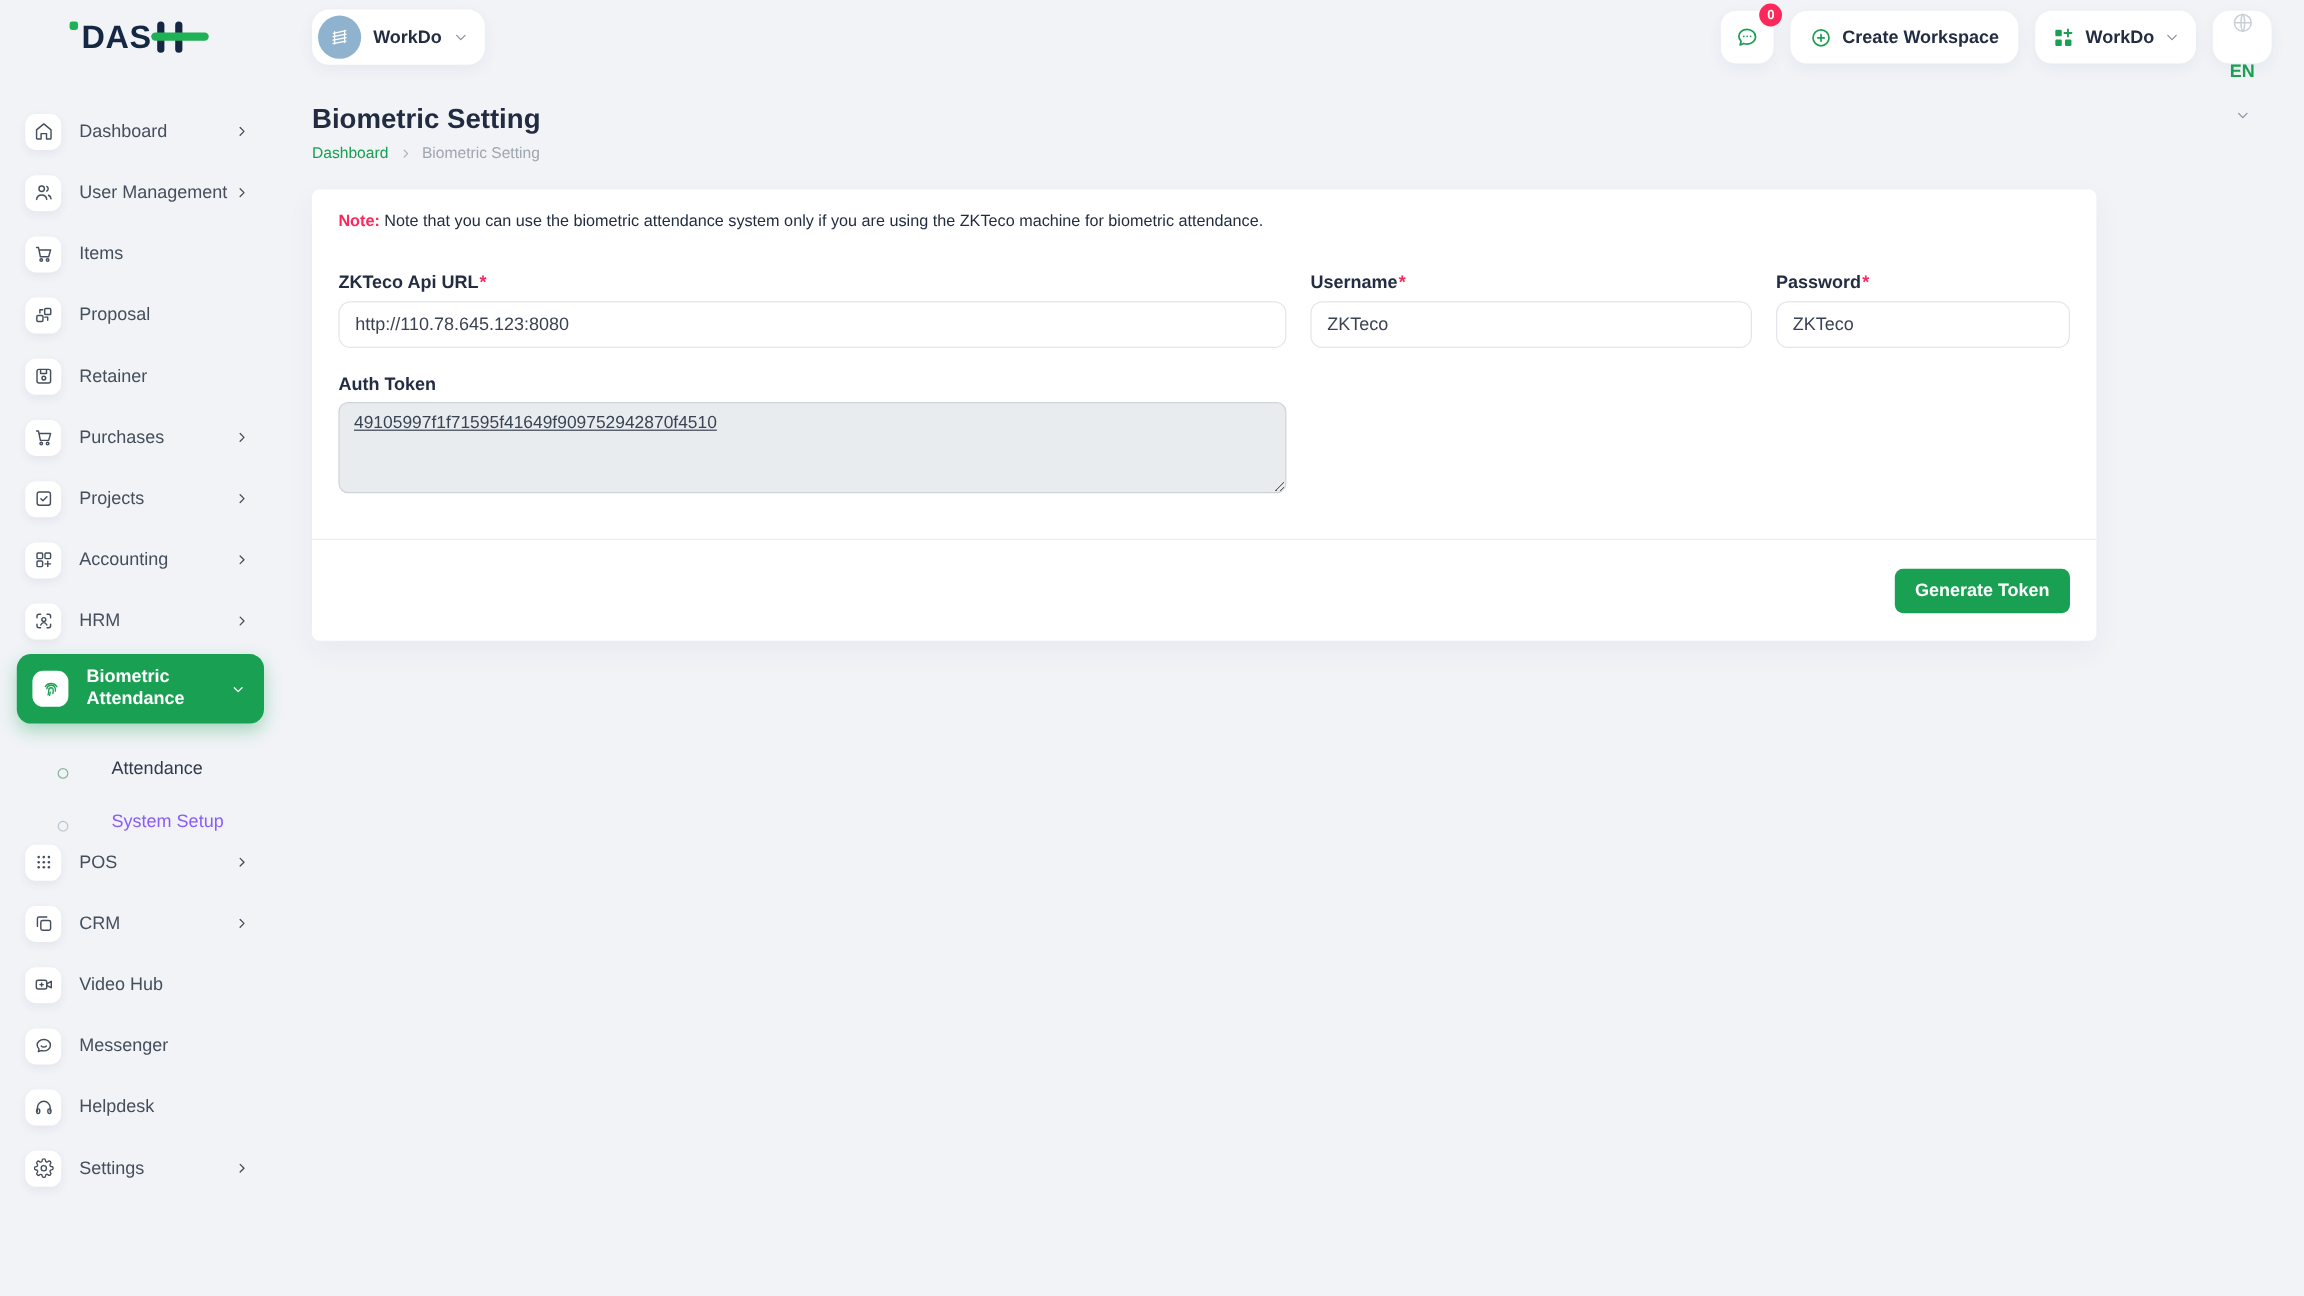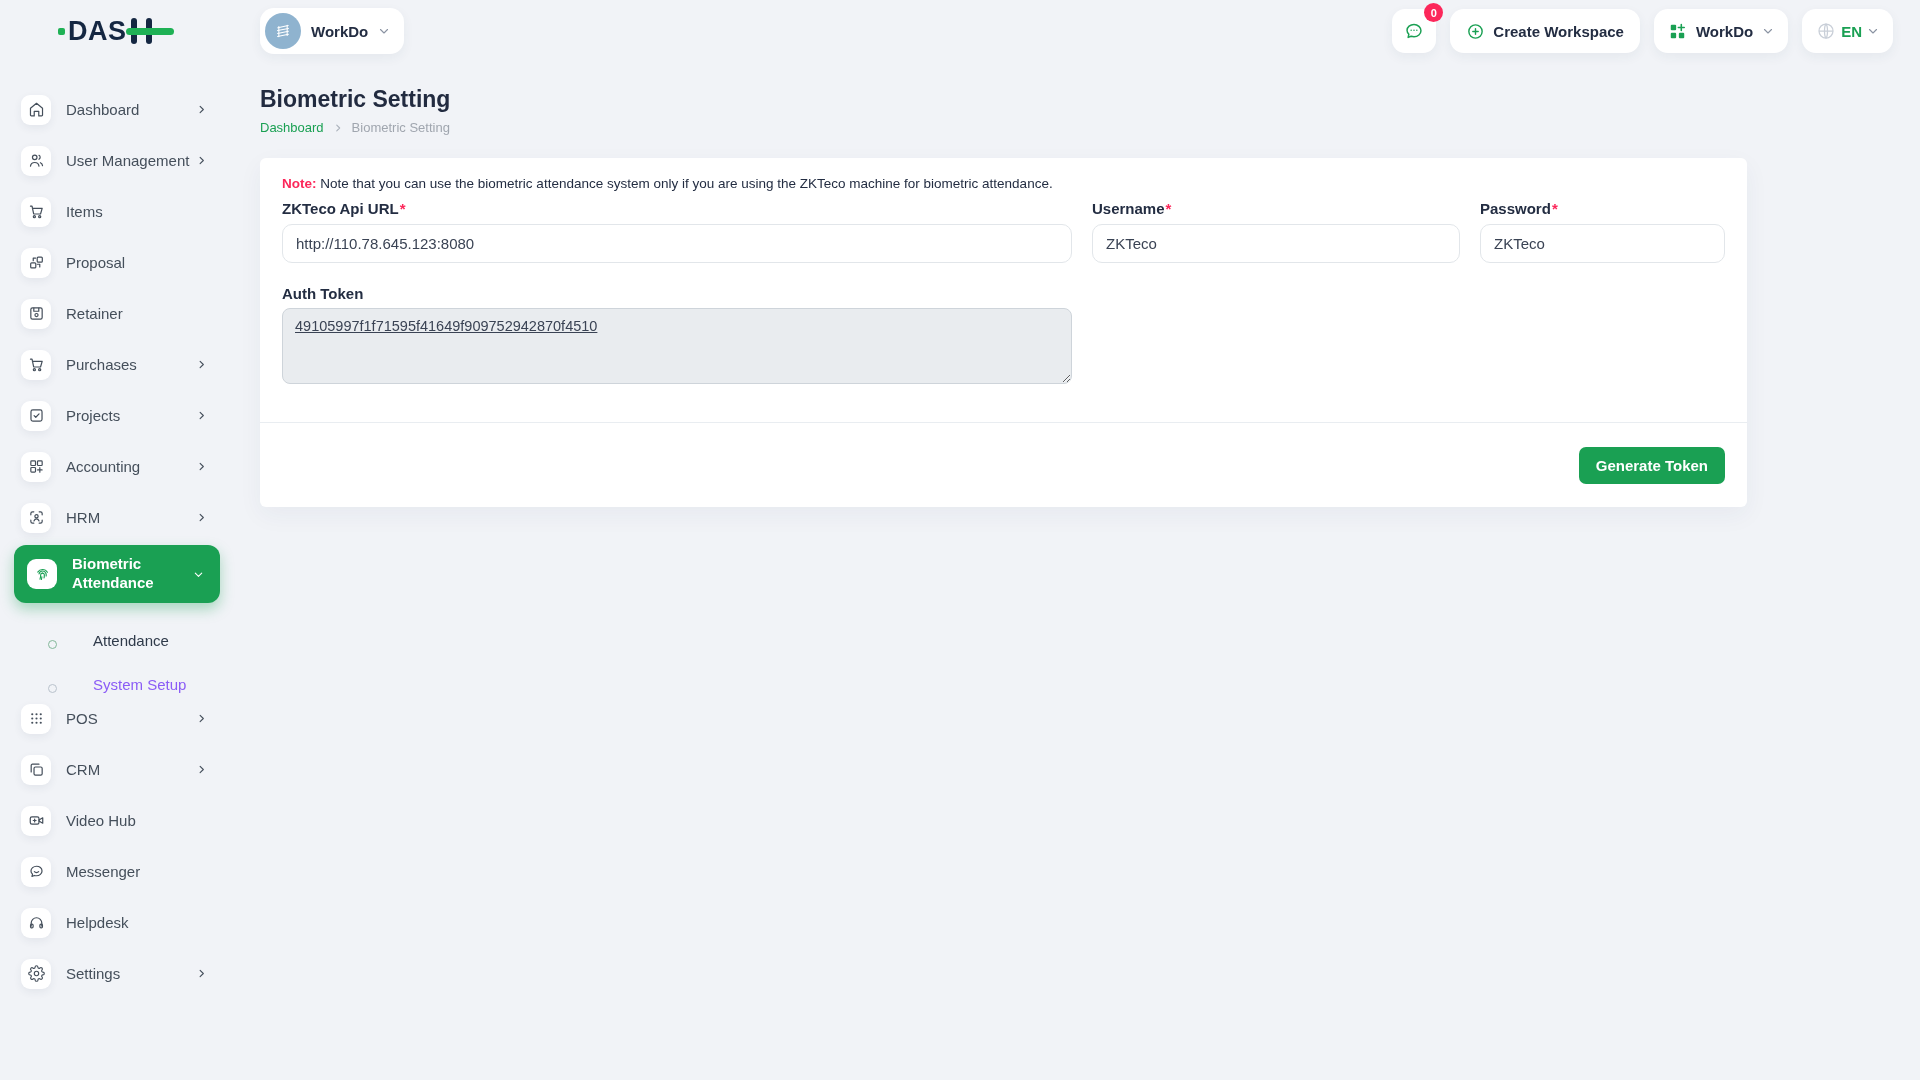--- a/index.html
+++ b/index.html
@@ -4,21 +4,21 @@
 <style>
   * { margin:0; padding:0; box-sizing:border-box; }
   html,body { width:1920px; height:1080px; overflow:hidden;
     font-family:"Liberation Sans", sans-serif; background:#f1f3f7; color:#232d42; }
 
   .app { display:flex; width:1920px; height:1080px; }
 
   
   .sidebar { width:233px; flex:0 0 233px; height:1080px; }
   .logo-wrap { height:62px; display:flex; align-items:center; padding-left:58px; }
-  .logo { display:flex; align-items:center; position:relative; }
+  .logo { display:flex; align-items:flex-start; position:relative; }
   .logo-dot { width:7px; height:7px; border-radius:2px; background:#1fb155; margin-right:3px; }
   .logo-text { font-size:27px; font-weight:900; letter-spacing:.5px; color:#152742; line-height:1; }
   .logo-h { position:relative; width:32px; height:26px; margin-left:2px; }
   .logo-h .vb { position:absolute; top:0; width:6.5px; height:26px; border-radius:3px; background:#152742; }
   .logo-h .vb1 { left:2px; } .logo-h .vb2 { left:17px; }
   .logo-h .gb { position:absolute; top:9.5px; left:-3px; width:48px; height:7px; border-radius:3.5px; background:#1fb155; }
 
   nav { margin-top:22px; }
   .nav-item { height:51px; display:flex; align-items:center; cursor:pointer; }
   .icon-sq { width:30px; height:30px; margin-left:21px; background:#ffffff; border-radius:9px;
@@ -56,39 +56,39 @@
 
   .topbar-right { margin-left:auto; display:flex; align-items:center; gap:14px; }
   .chat-btn { width:44px; height:44px; border-radius:13px; justify-content:center; position:relative; }
   .chat-btn svg { width:22px; height:22px; }
   .badge { position:absolute; top:-6px; right:-7px; min-width:19px; height:19px; border-radius:50%;
     background:#fc275a; color:#fff; font-size:11px; font-weight:700;
     display:flex; align-items:center; justify-content:center; }
   .cw-pill { height:44px; padding:0 16px; gap:8px; font-size:15px; font-weight:600; color:#232d42; }
   .cw-pill svg, .co-pill svg.grid { width:19px; height:19px; }
   .co-pill { height:44px; padding:0 14px; gap:9px; font-size:15px; font-weight:600; color:#232d42; }
-  .lang-pill { height:44px; padding:0 14px; gap:5px; font-size:15px; font-weight:700; }
+  .lang-pill { height:44px; padding:0 14px; gap:22px; font-size:15px; font-weight:700;flex-direction:column; }
   .lang-pill .lang-code { color:#1aa053; }
   .lang-pill svg.globe { width:20px; height:20px; }
 
   .content { padding:24px 27px 0 27px; }
   .page-title { font-size:23px; font-weight:700; color:#222b40; }
   .breadcrumb { margin-top:7px; display:flex; align-items:center; gap:9px; font-size:13px; }
   .bc-link { color:#1aa053; cursor:pointer; }
   .bc-sep { color:#aab1bb; display:flex; } .bc-sep svg { width:10px; height:10px; }
   .bc-current { color:#a0a6af; }
 
   
   .card { margin-top:23px; background:#ffffff; border-radius:6px;
     box-shadow:0 8px 24px rgba(38,60,92,.05); width:1487px; }
   .card-body { padding:18px 22px 0 22px; }
   .note-line { font-size:13.5px; color:#232d42; }
   .note-label { color:#fc275a; font-weight:700; }
 
-  .form-grid { display:grid; grid-template-columns:790px 368px 1fr; column-gap:22px; margin-top:9px;gap:20px; }
+  .form-grid { display:grid; grid-template-columns:790px 368px 1fr; column-gap:22px; margin-top:36px;gap:20px; }
   .field-label { font-size:15px; font-weight:700; color:#232d42; }
   .req { color:#fc275a; margin-left:1px; }
   .text-input { margin-top:6px; width:100%; height:39px; border:1px solid #e2e6ea; border-radius:10px;
     padding:0 13px; font-size:15px; color:#3a4354; background:#fff; outline:none;
     font-family:"Liberation Sans", sans-serif; }
   .example-line { margin-top:9px; font-size:13px; color:#232d42; }
   .example-label { font-weight:700; }
 
   .auth-block { margin-top:22px; }
   .auth-textarea { margin-top:5px; display:block; width:790px; height:76px; resize:both;

